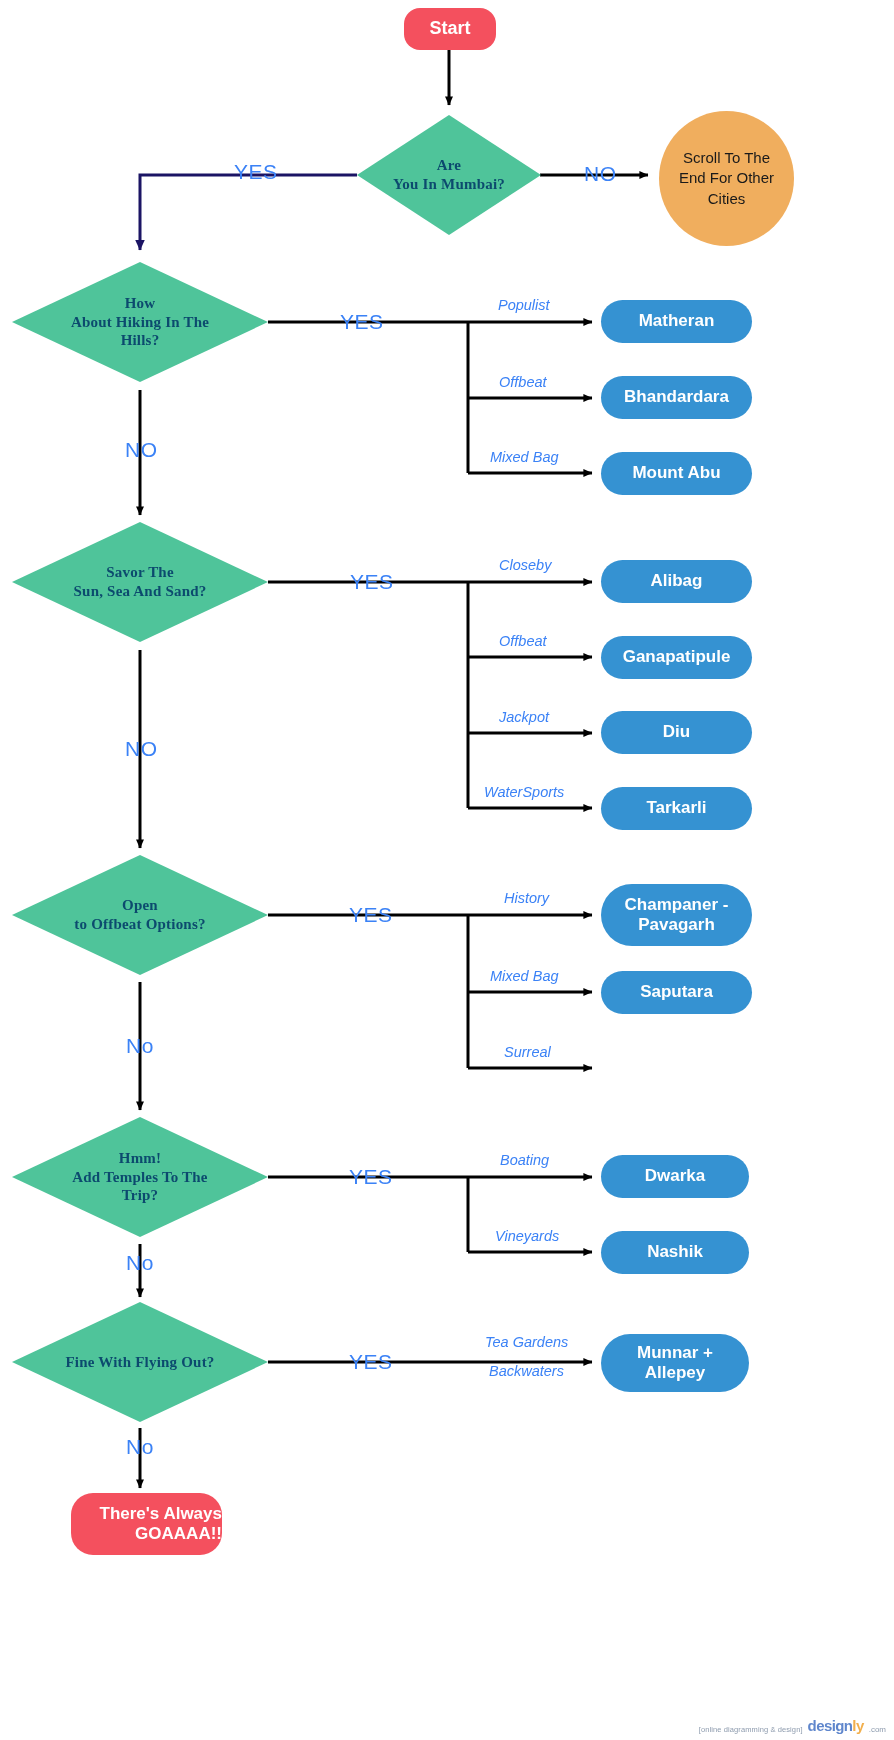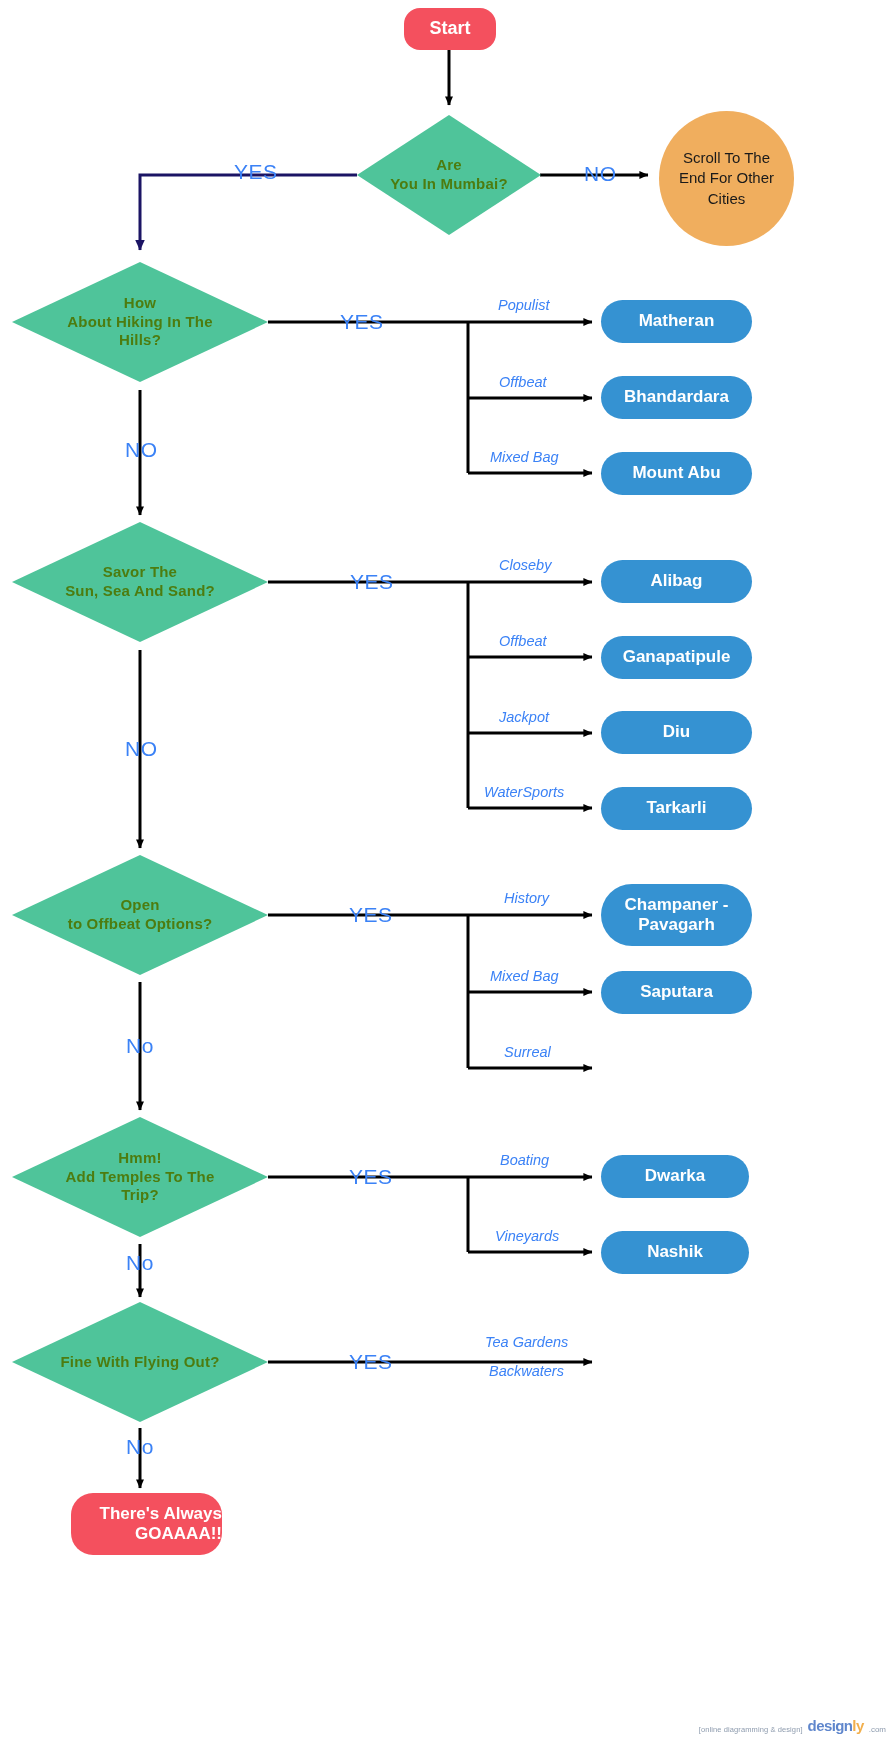--- a/index.html
+++ b/index.html
@@ -55,27 +55,28 @@
     clip-path: polygon(50% 0%, 100% 50%, 50% 100%, 0% 50%);
   }
   .decision-text {
     position: absolute;
     left: 0; top: 0;
     width: 100%;
     height: 100%;
     display: flex;
     align-items: center;
     justify-content: center;
-    color: #4d7c0f;
+    color: #0c4a6e;
     font-weight: bold;
     font-size: 15px;
     text-align: center;
     line-height: 1.25;
     letter-spacing: 0.2px;
     white-space: pre-line;
+    font-family: Liberation Serif, serif;
   }
   
   .circle {
     background: #F0AE5E;
     border-radius: 50%;
     color: #1a1a1a;
     font-size: 15px;
     line-height: 1.35;
     font-weight: normal;
   }
@@ -300,20 +301,24 @@
   <div class="decision-wrap" style="left:12px; top:1302px; width:256px; height:120px;">
     <div class="decision-shape"></div>
     <div class="decision-text">Fine With Flying  Out?</div>
   </div>
   <div class="edge-label big" style="left:349px; top:1350px;">YES</div>
   <div class="edge-label big" style="left:126px; top:1435px;">No</div>
 
   <div class="edge-label branch" style="left:485px; top:1334px;">Tea Gardens</div>
   <div class="edge-label branch" style="left:489px; top:1363px;">Backwaters</div>
 
+  <div class="node pill" style="left:601px; top:1334px; width:148px; height:58px;">
+    <span>Munnar +
+Allepey</span>
+  </div>
 
   <div class="node terminal end" style="left:71px; top:1493px; width:151px; height:62px;text-align:right;">
     <span>There's Always
 GOAAAA!!</span>
   </div>
 
   <div class="watermark">
     <span class="wm-tag">[online diagramming &amp; design]</span>
     <span class="wm-brand"><span class="c1">design</span><span class="c2">ly</span></span>
     <span class="wm-dom">.com</span>

